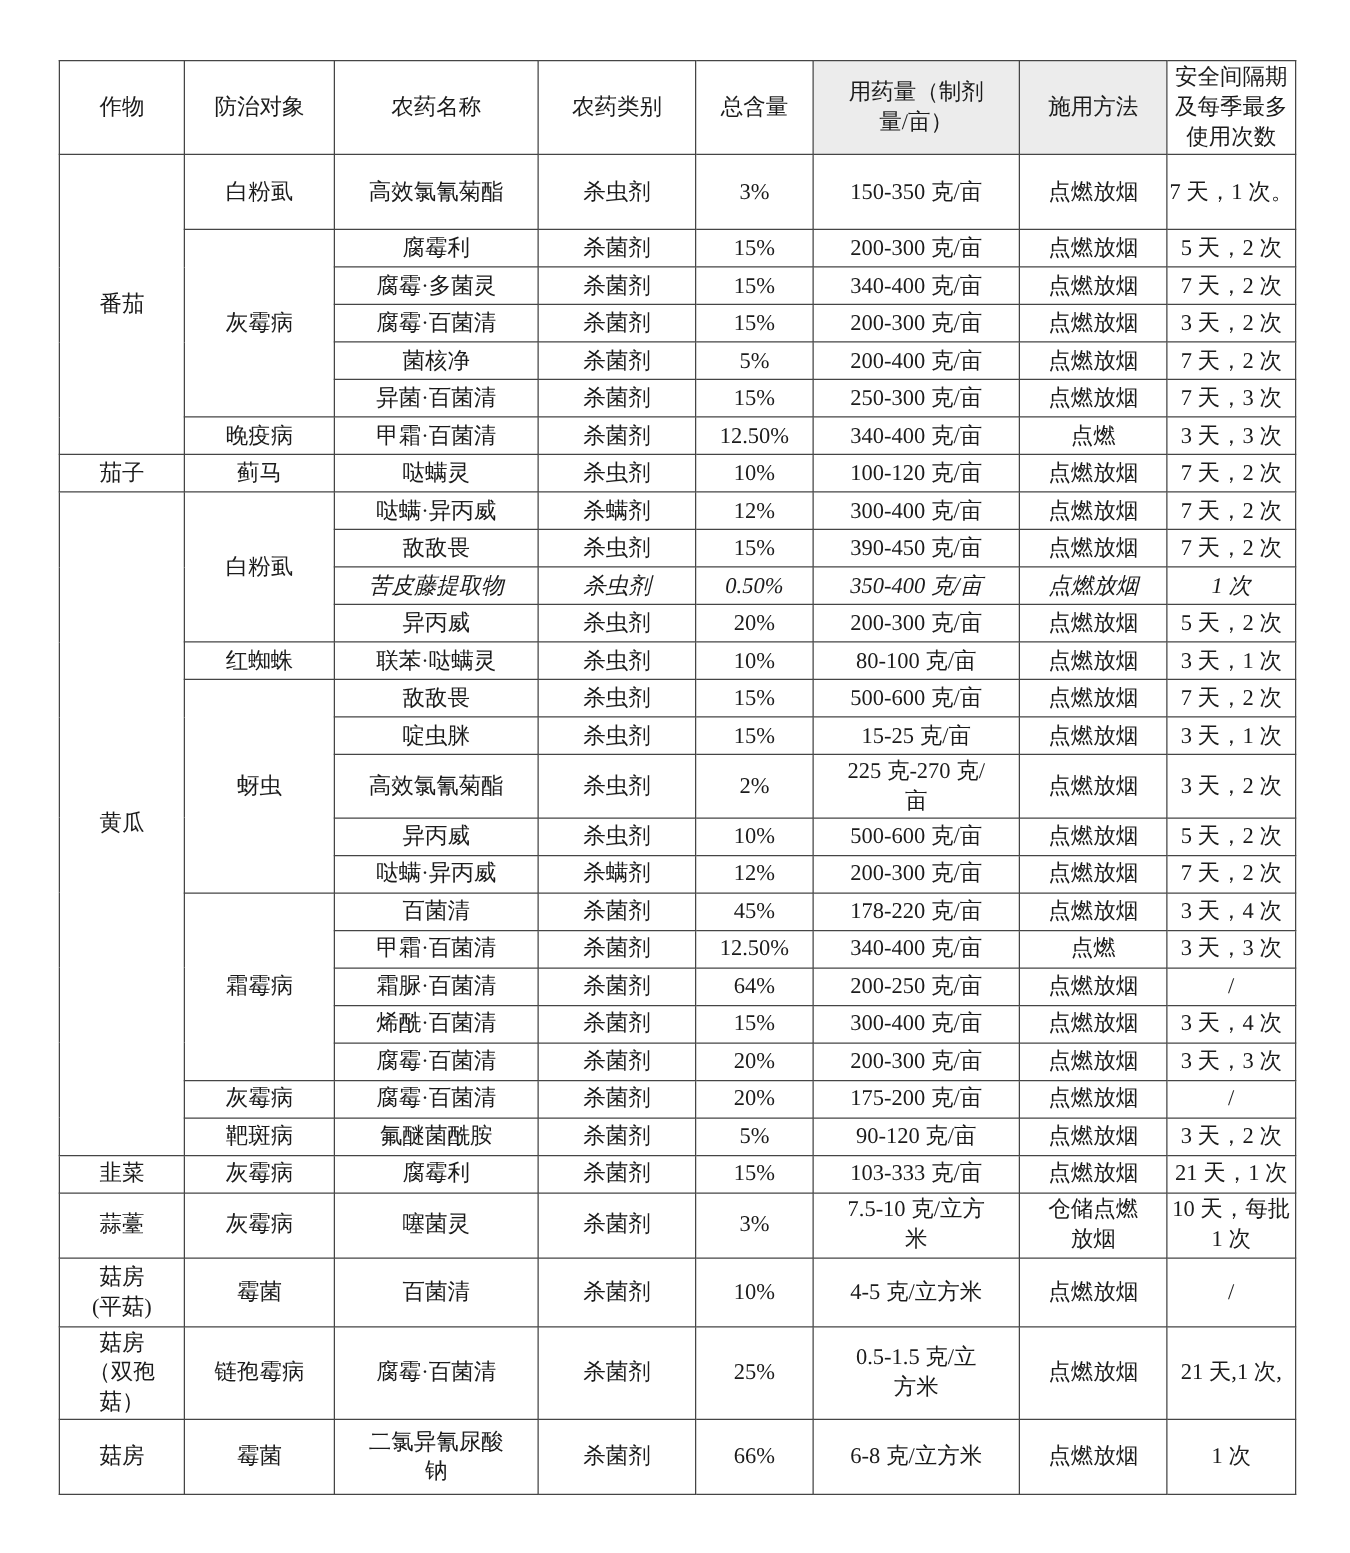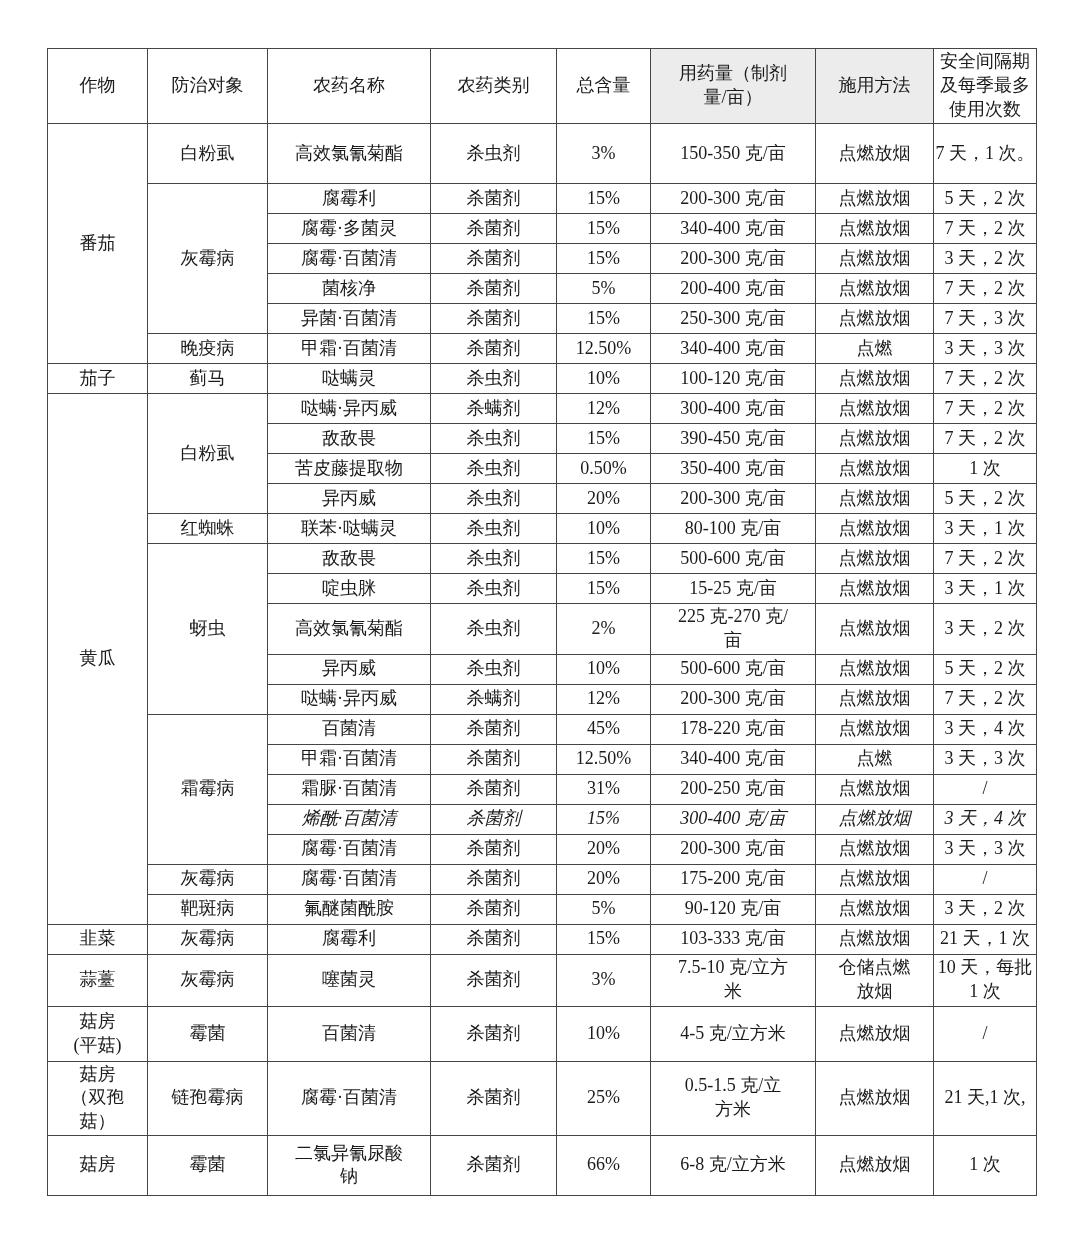--- a/index.html
+++ b/index.html
@@ -147,21 +147,21 @@
           <td>7 天，2 次</td>
         </tr>
         <tr style="height: 30px;">
           <td>敌敌畏</td>
           <td>杀虫剂</td>
           <td>15%</td>
           <td>390-450 克/亩</td>
           <td>点燃放烟</td>
           <td>7 天，2 次</td>
         </tr>
-        <tr style="height: 30px;">
+        <tr style="height: 30px; font-style: italic;">
           <td>苦皮藤提取物</td>
           <td>杀虫剂</td>
           <td>0.50%</td>
           <td>350-400 克/亩</td>
           <td>点燃放烟</td>
           <td>1 次</td>
         </tr>
         <tr style="height: 30px;">
           <td>异丙威</td>
           <td>杀虫剂</td>
@@ -234,26 +234,26 @@
           <td>甲霜·百菌清</td>
           <td>杀菌剂</td>
           <td>12.50%</td>
           <td>340-400 克/亩</td>
           <td>点燃</td>
           <td>3 天，3 次</td>
         </tr>
         <tr style="height: 30px;">
           <td>霜脲·百菌清</td>
           <td>杀菌剂</td>
-          <td>31%</td>
+          <td>64%</td>
           <td>200-250 克/亩</td>
           <td>点燃放烟</td>
           <td>/</td>
         </tr>
-        <tr style="height: 30px; font-style: italic;">
+        <tr style="height: 30px;">
           <td>烯酰·百菌清</td>
           <td>杀菌剂</td>
           <td>15%</td>
           <td>300-400 克/亩</td>
           <td>点燃放烟</td>
           <td>3 天，4 次</td>
         </tr>
         <tr style="height: 30px;">
           <td>腐霉·百菌清</td>
           <td>杀菌剂</td>

